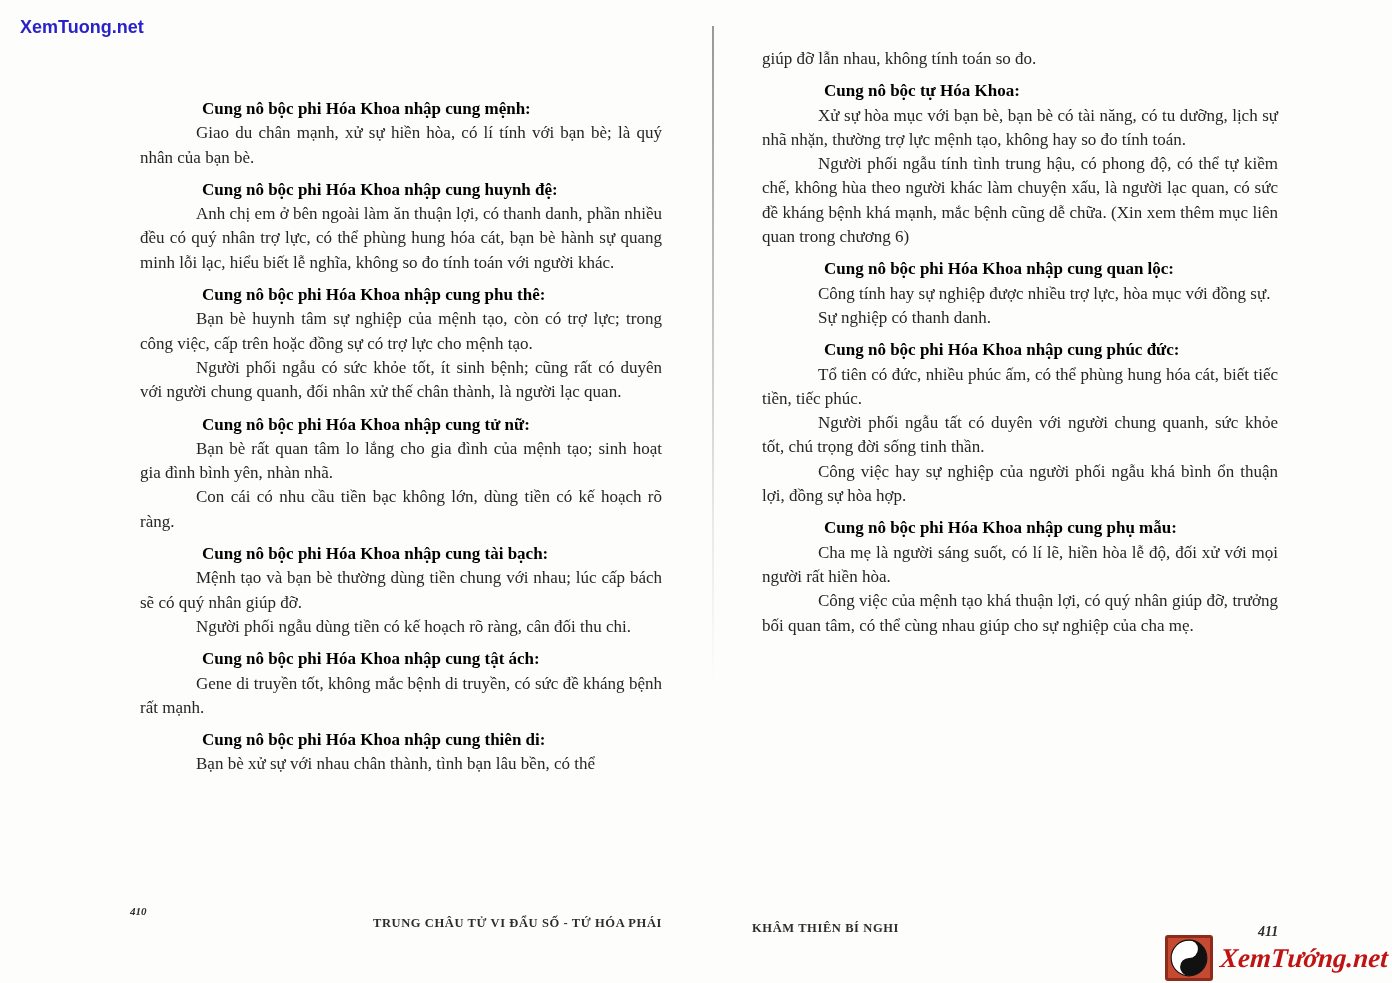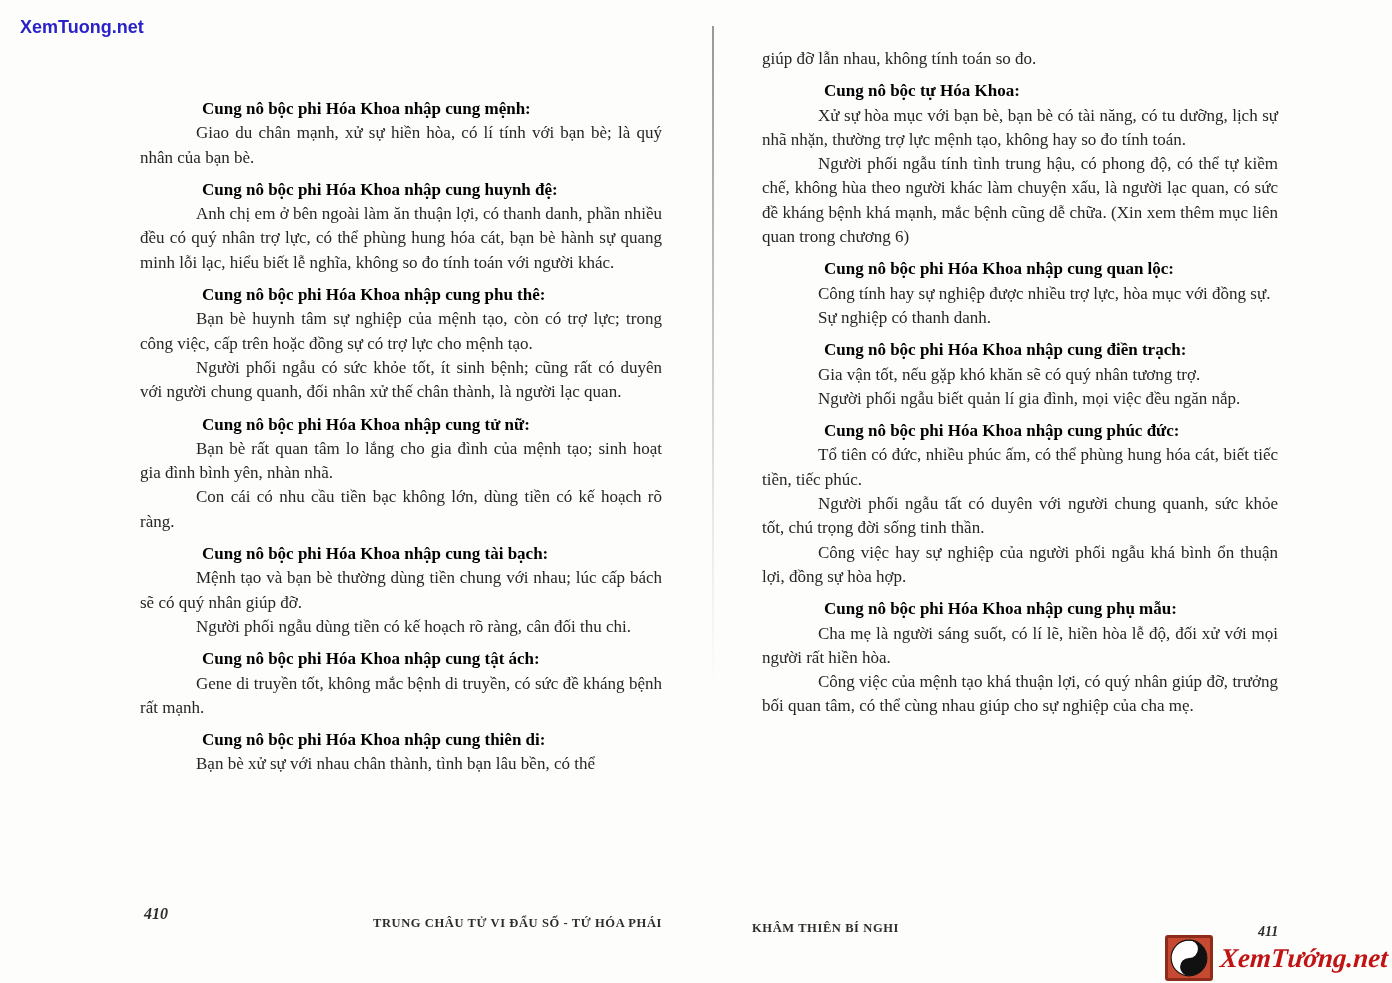--- a/index.html
+++ b/index.html
@@ -26,21 +26,21 @@
     text-align:justify;color:#262626;
   }
   .col-left{left:140px;width:522px;padding-top:97px;}
   .col-right{left:762px;width:516px;padding-top:47px;}
   .block{margin-top:8px;}
   .col-left .block:first-child{margin-top:0;}
   .heading{margin:0;font-weight:bold;text-indent:62px;text-align:left;color:#000000;}
   .para{margin:0;text-indent:56px;}
   .cont-para{margin:0;text-indent:0;}
   .pgnum{position:absolute;font-style:italic;font-weight:bold;color:#2e2e2e;}
-  .pgnum-left{left:144px;top:905px;font-size:16px;}
+  .pgnum-left{left:130px;top:905px;font-size:11px;}
   .pgnum-right{left:1258px;top:924px;font-size:14px;text-align:right;}
   .running{
     position:absolute;font-weight:bold;letter-spacing:.6px;
     font-size:12.5px;color:#2c2c2c;white-space:nowrap;
   }
   .running-left{left:340px;top:916px;width:322px;text-align:right;}
   .running-right{left:752px;top:921px;}
   .logo{
     position:absolute;right:4px;bottom:2px;
     display:flex;align-items:center;gap:7px;
@@ -104,25 +104,20 @@
       <p class="heading">Cung nô bộc tự Hóa Khoa:</p>
       <p class="para">Xử sự hòa mục với bạn bè, bạn bè có tài năng, có tu dưỡng, lịch sự nhã nhặn, thường trợ lực mệnh tạo, không hay so đo tính toán.</p>
       <p class="para">Người phối ngẫu tính tình trung hậu, có phong độ, có thể tự kiềm chế, không hùa theo người khác làm chuyện xấu, là người lạc quan, có sức đề kháng bệnh khá mạnh, mắc bệnh cũng dễ chữa. (Xin xem thêm mục liên quan trong chương 6)</p>
     </div>
     <div class="block">
       <p class="heading">Cung nô bộc phi Hóa Khoa nhập cung quan lộc:</p>
       <p class="para">Công tính hay sự nghiệp được nhiều trợ lực, hòa mục với đồng sự.</p>
       <p class="para">Sự nghiệp có thanh danh.</p>
     </div>
     <div class="block">
-      <p class="heading">Cung nô bộc phi Hóa Khoa nhập cung điền trạch:</p>
-      <p class="para">Gia vận tốt, nếu gặp khó khăn sẽ có quý nhân tương trợ.</p>
-      <p class="para">Người phối ngẫu biết quản lí gia đình, mọi việc đều ngăn nắp.</p>
-    </div>
-    <div class="block">
       <p class="heading">Cung nô bộc phi Hóa Khoa nhập cung phúc đức:</p>
       <p class="para">Tổ tiên có đức, nhiều phúc ấm, có thể phùng hung hóa cát, biết tiếc tiền, tiếc phúc.</p>
       <p class="para">Người phối ngẫu tất có duyên với người chung quanh, sức khỏe tốt, chú trọng đời sống tinh thần.</p>
       <p class="para">Công việc hay sự nghiệp của người phối ngẫu khá bình ổn thuận lợi, đồng sự hòa hợp.</p>
     </div>
     <div class="block">
       <p class="heading">Cung nô bộc phi Hóa Khoa nhập cung phụ mẫu:</p>
       <p class="para">Cha mẹ là người sáng suốt, có lí lẽ, hiền hòa lễ độ, đối xử với mọi người rất hiền hòa.</p>
       <p class="para">Công việc của mệnh tạo khá thuận lợi, có quý nhân giúp đỡ, trưởng bối quan tâm, có thể cùng nhau giúp cho sự nghiệp của cha mẹ.</p>
     </div>

